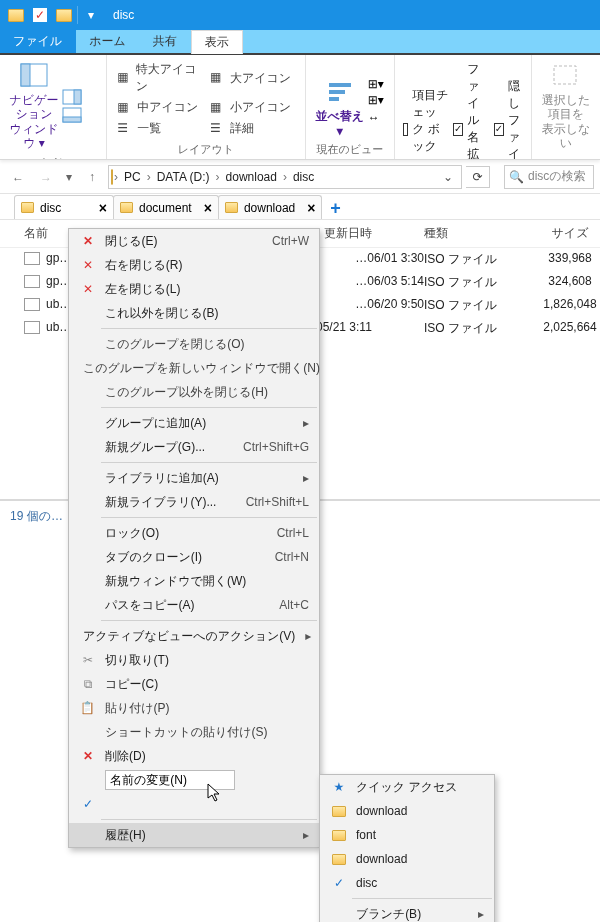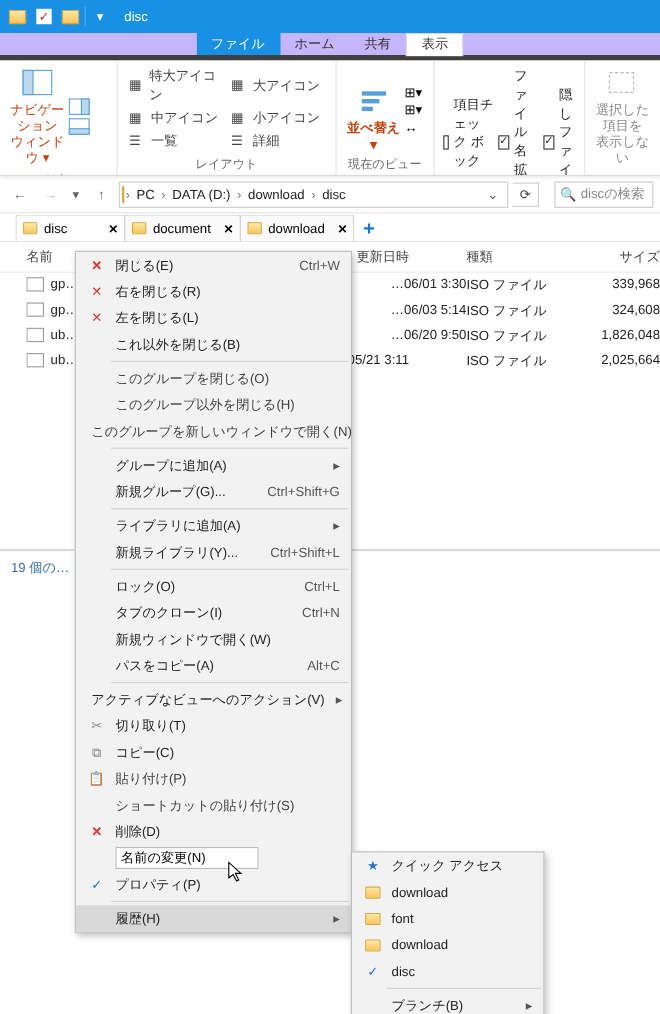--- a/index.html
+++ b/index.html
@@ -7,31 +7,31 @@
 
 
 .titlebar { background: #1a90e4; height: 30px; display: flex; align-items: center; padding: 0 4px; }
 .titlebar .tb-icon { width: 18px; height: 18px; margin: 0 3px; display: inline-flex; align-items: center; justify-content: center; }
 .titlebar .tb-sep { width: 1px; height: 18px; background: rgba(255,255,255,0.25); margin: 0 1px; }
 .titlebar .tb-title { color: #fff; margin-left: 10px; }
 .folder-mini { width: 16px; height: 13px; background: linear-gradient(#ffe9a6,#f7c65b); border: 1px solid #d6a83f; border-radius: 1px; }
 .qat-box { width: 14px; height: 14px; background: #fff; display: flex; align-items: center; justify-content: center; }
 
 
-.tabs { background: #c4b5fd; height: 25px; display: flex; align-items: stretch; border-bottom: 5px solid #404040; justify-content: center; }
+.tabs { background: #7dd3fc; height: 25px; display: flex; align-items: stretch; border-bottom: 2px solid #404040; }
 .tabs .tab { padding: 0 13px; display: flex; align-items: center; color: #333; border-right: 1px solid transparent; }
 .tabs .tab.file { background: #1a90e4; color: #fff; }
 .tabs .tab.active { border: 1px solid #d9d9d9; border-bottom: 1px solid #fff; background: #fff; margin-bottom: -1px; }
 
 
 .ribbon { background: #fff; height: 105px; display: flex; border-bottom: 1px solid #d9d9d9; box-shadow: 0 2px 3px rgba(0,0,0,0.08); position: relative; }
 .rgroup { border-right: 1px solid #e3e3e3; padding: 4px 6px 2px 6px; display: flex; flex-direction: column; }
 .rgroup .rbody { flex: 1; display: flex; }
 .rgroup .rlabel { text-align: center; color: #666; font-size: 11px; padding-top: 2px; }
-.big-btn { width: 56px; display: flex; flex-direction: column; align-items: center; justify-content: flex-end; text-align: center; color: #c2410c; line-height: 1.2; padding: 2px; }
+.big-btn { width: 56px; display: flex; flex-direction: column; align-items: center; justify-content: flex-end; text-align: center; color: #4c1d95; line-height: 1.2; padding: 2px; }
 .big-btn .ic { width: 30px; height: 30px; margin-bottom: 2px; }
 .small-row { display: flex; align-items: center; padding: 2px 4px; color: #444; gap: 4px; }
 .small-row .ic { width: 16px; height: 16px; display:inline-block; }
 .chk { display: flex; align-items: center; gap: 4px; padding: 2px 2px; color: #222; }
 .chk .box { width: 13px; height: 13px; border: 1px solid #333; display: inline-flex; align-items: center; justify-content: center; font-size: 10px; line-height: 1; }
 
 
 .addr { height: 34px; display: flex; align-items: center; padding: 0 6px; gap: 4px; border-bottom: 1px solid #e3e3e3; }
 .nav-btn { width: 24px; height: 24px; display: flex; align-items: center; justify-content: center; color: #666; }
 .crumb-box { flex: 1; height: 24px; border: 1px solid #ccc; display: flex; align-items: center; padding: 0 2px; }
@@ -47,21 +47,21 @@
 .ftab.active { background: #fff; }
 .ftab .close { color: #000; font-size: 14px; font-weight: bold; }
 .newtab { width: 16px; color: #1976d2; font-size: 18px; font-weight: bold; text-align: center; margin-left: 6px; }
 
 
 .cols { display: flex; padding: 5px 0 5px 24px; color: #444; border-bottom: 1px solid #eee; }
 .cols > div, .row > div { overflow: hidden; white-space: nowrap; }
 .c-name { width: 280px; }
 .c-date { width: 120px; }
 .c-type { width: 116px; }
-.c-size { width: 60px; text-align: right; }
+.c-size { width: 60px; text-align: center; }
 .rows { }
 .row { display: flex; padding: 3px 0 3px 24px; color: #222; }
 .row .ic { width: 16px; height: 13px; border: 1px solid #999; display: inline-block; margin-right: 6px; background: #fff; vertical-align: middle; }
 .status { border-top: 1px solid #d9d9d9; padding: 5px 10px 0 10px; color: #3a6ea5; display:flex; align-items:center; height:26px; }
 
 
 .ctx { position: absolute; background: #f2f2f2; border: 1px solid #bdbdbd; box-shadow: 2px 3px 6px rgba(0,0,0,0.25); }
 .ctx .mi { display: flex; align-items: center; height: 24px; padding: 0 10px 0 8px; color: #222; position: relative; }
 .ctx .mi .gutter { width: 22px; display: flex; align-items: center; justify-content: center; margin-right: 6px; color:#555; }
 .ctx .mi .lbl { flex: 1; white-space: nowrap; }
@@ -339,25 +339,25 @@
       <span class="gutter"></span>
       <span class="lbl">これ以外を閉じる(B)</span>
     </div>
     <hr>
     <div class="mi dis">
       <span class="gutter"></span>
       <span class="lbl">このグループを閉じる(O)</span>
     </div>
     <div class="mi dis">
       <span class="gutter"></span>
+      <span class="lbl">このグループを新しいウィンドウで開く(N)</span>
+    </div>
+    <div class="mi dis">
+      <span class="gutter"></span>
       <span class="lbl">このグループ以外を閉じる(H)</span>
-    </div>
-    <div class="mi dis">
-      <span class="gutter"></span>
-      <span class="lbl">このグループを新しいウィンドウで開く(N)</span>
     </div>
     <hr>
     <div class="mi">
       <span class="gutter"></span>
       <span class="lbl">グループに追加(A)</span>
       <span class="arw">▸</span>
     </div>
     <div class="mi">
       <span class="gutter"></span>
       <span class="lbl">新規グループ(G)...</span>
@@ -426,21 +426,20 @@
       <span class="gutter">
         <span style="color:#d33;font-weight:bold;">✕</span>
       </span>
       <span class="lbl">削除(D)</span>
     </div>
     <div class="input"><input value="名前の変更(N)" style=""></div>
     <div class="mi">
       <span class="gutter">
         <span style="color:#2277cc;">✓</span>
       </span>
-      <span class="lbl">プロパティ(P)</span>
     </div>
     <hr>
     <div class="mi sel">
       <span class="gutter"></span>
       <span class="lbl">履歴(H)</span>
       <span class="arw">▸</span>
     </div>
   </div>
 
 <div class="ctx ctx2" id="ctx2">

